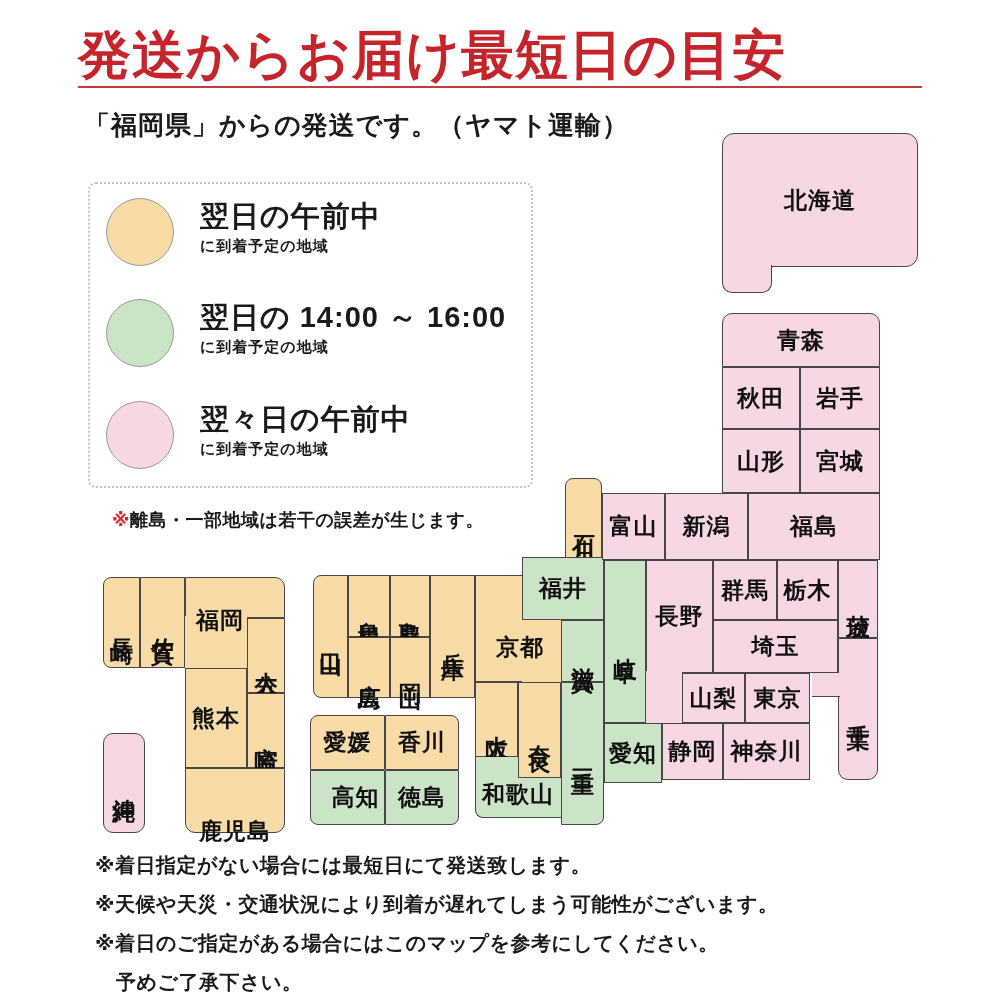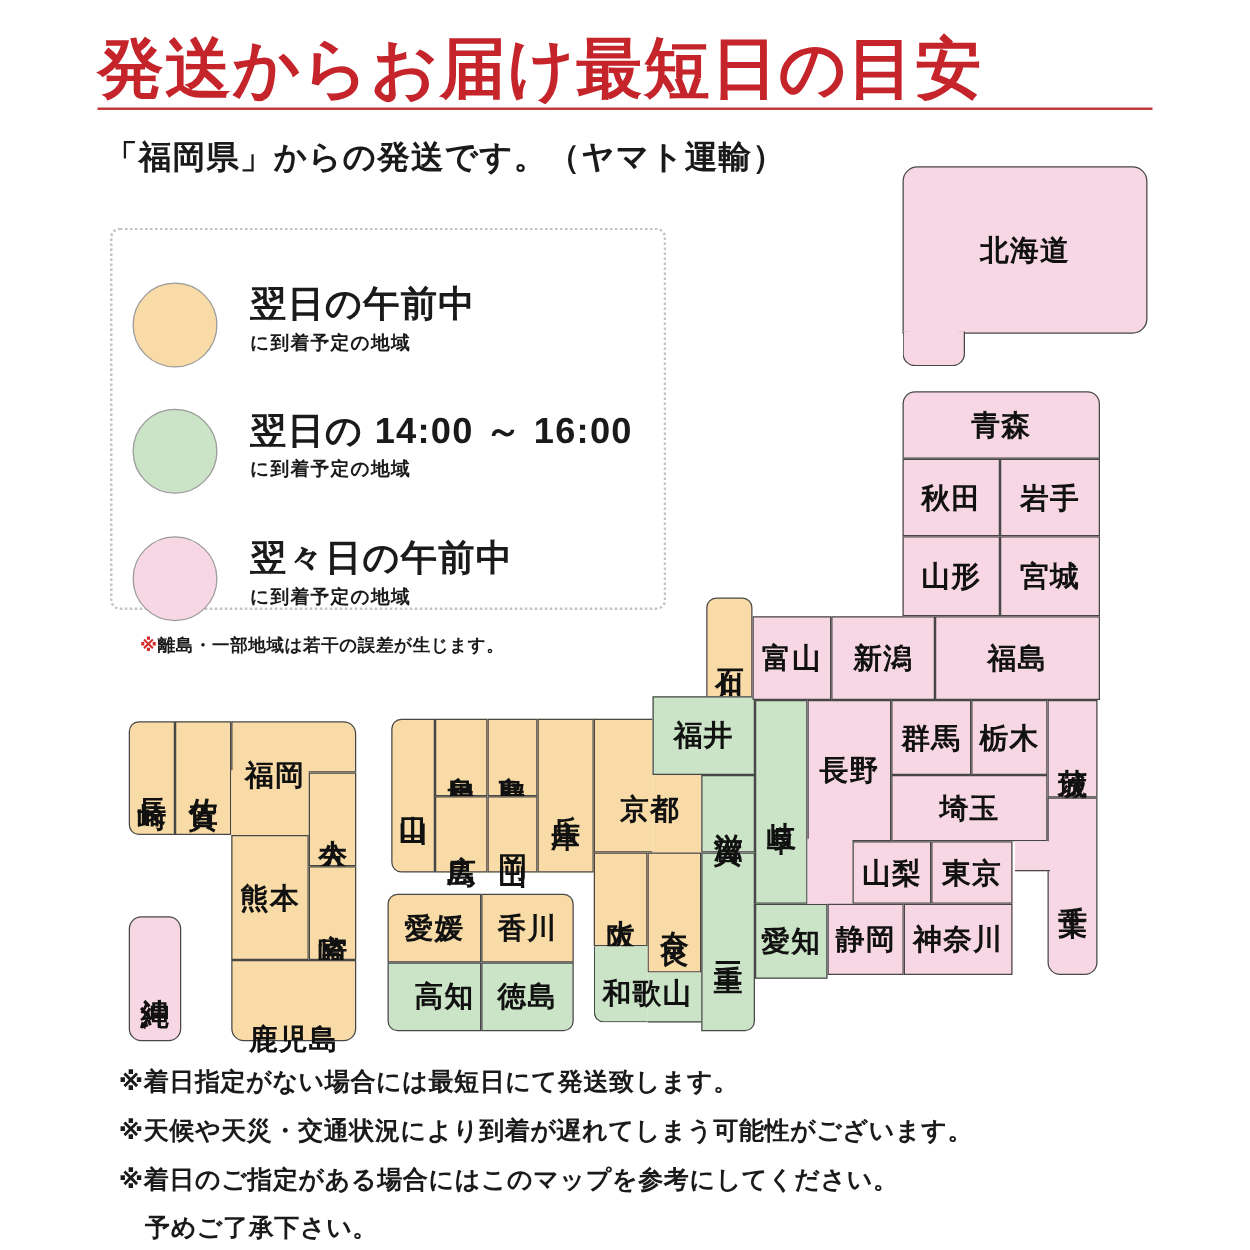--- a/index.html
+++ b/index.html
@@ -9,26 +9,26 @@
     font-family:"Liberation Sans","DejaVu Sans",sans-serif;
     color:#1a1a1a;
   }
   .abs{position:absolute;}
   
   #title{left:78px;top:20px;font-size:53px;font-weight:bold;letter-spacing:1px;white-space:nowrap;}
   #title-rule{left:78px;top:86px;width:844px;height:2px;}
   #subtitle{left:84px;top:108px;font-size:26px;font-weight:bold;letter-spacing:1px;white-space:nowrap;}
   
   #legend{left:88px;top:182px;width:445px;height:306px;border:2px dotted #c4c4c4;border-radius:8px;box-sizing:border-box;}
-  .legend-item{position:absolute;left:16px;display:flex;align-items:flex-start;margin-top:28px;}
+  .legend-item{position:absolute;left:16px;display:flex;align-items:flex-start;}
   .legend-circle{width:66px;height:66px;border-radius:50%;border:1px solid #9a9a9a;flex:0 0 auto;}
   .legend-texts{margin-left:26px;padding-top:2px;}
   .legend-title{font-size:29px;font-weight:bold;letter-spacing:1px;line-height:1.15;white-space:nowrap;}
   .legend-sub{font-size:15px;font-weight:bold;letter-spacing:1px;margin-top:4px;white-space:nowrap;}
-  #legend-note{left:112px;top:508px;font-size:14px;font-weight:bold;letter-spacing:0.5px;white-space:nowrap;}
+  #legend-note{left:112px;top:508px;font-size:18px;font-weight:bold;letter-spacing:0.5px;white-space:nowrap;}
   
   #japan-map{left:0;top:0;width:1000px;height:1000px;pointer-events:none;}
   #japan-map .shape{position:absolute;box-sizing:border-box;}
   #japan-map .plabel{
     position:absolute;display:flex;align-items:center;justify-content:center;
     font-size:23px;font-weight:bold;color:#111;white-space:nowrap;letter-spacing:1px;line-height:1;
   }
   #japan-map .plabel.v{writing-mode:vertical-rl;text-orientation:upright;letter-spacing:3px;}
   
   #footnotes{left:95px;top:852px;}

